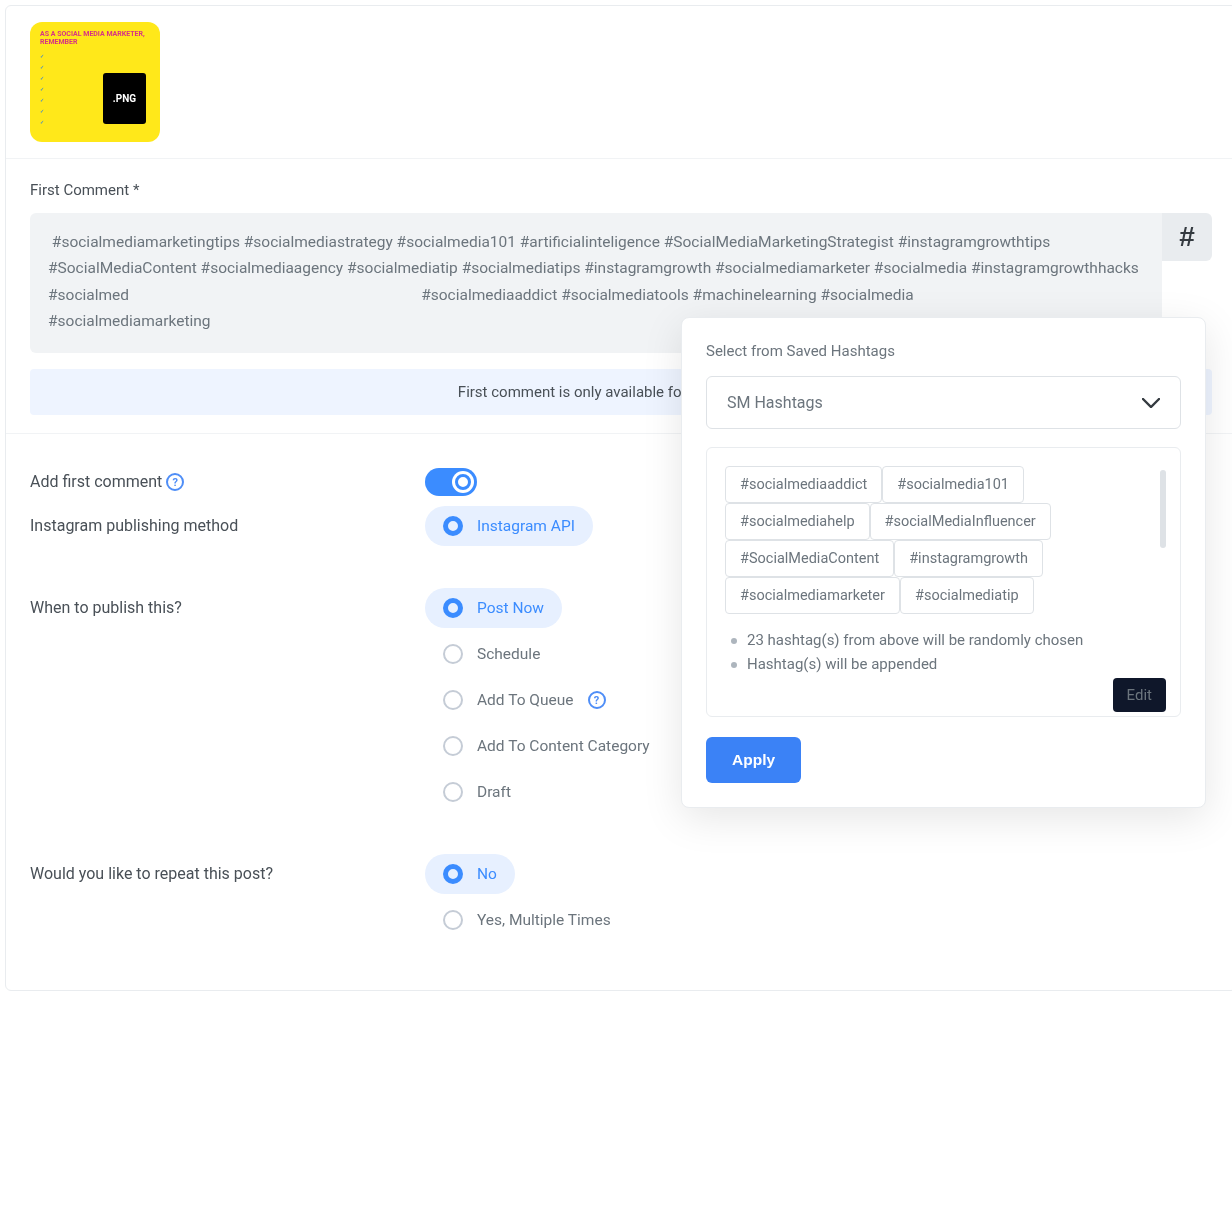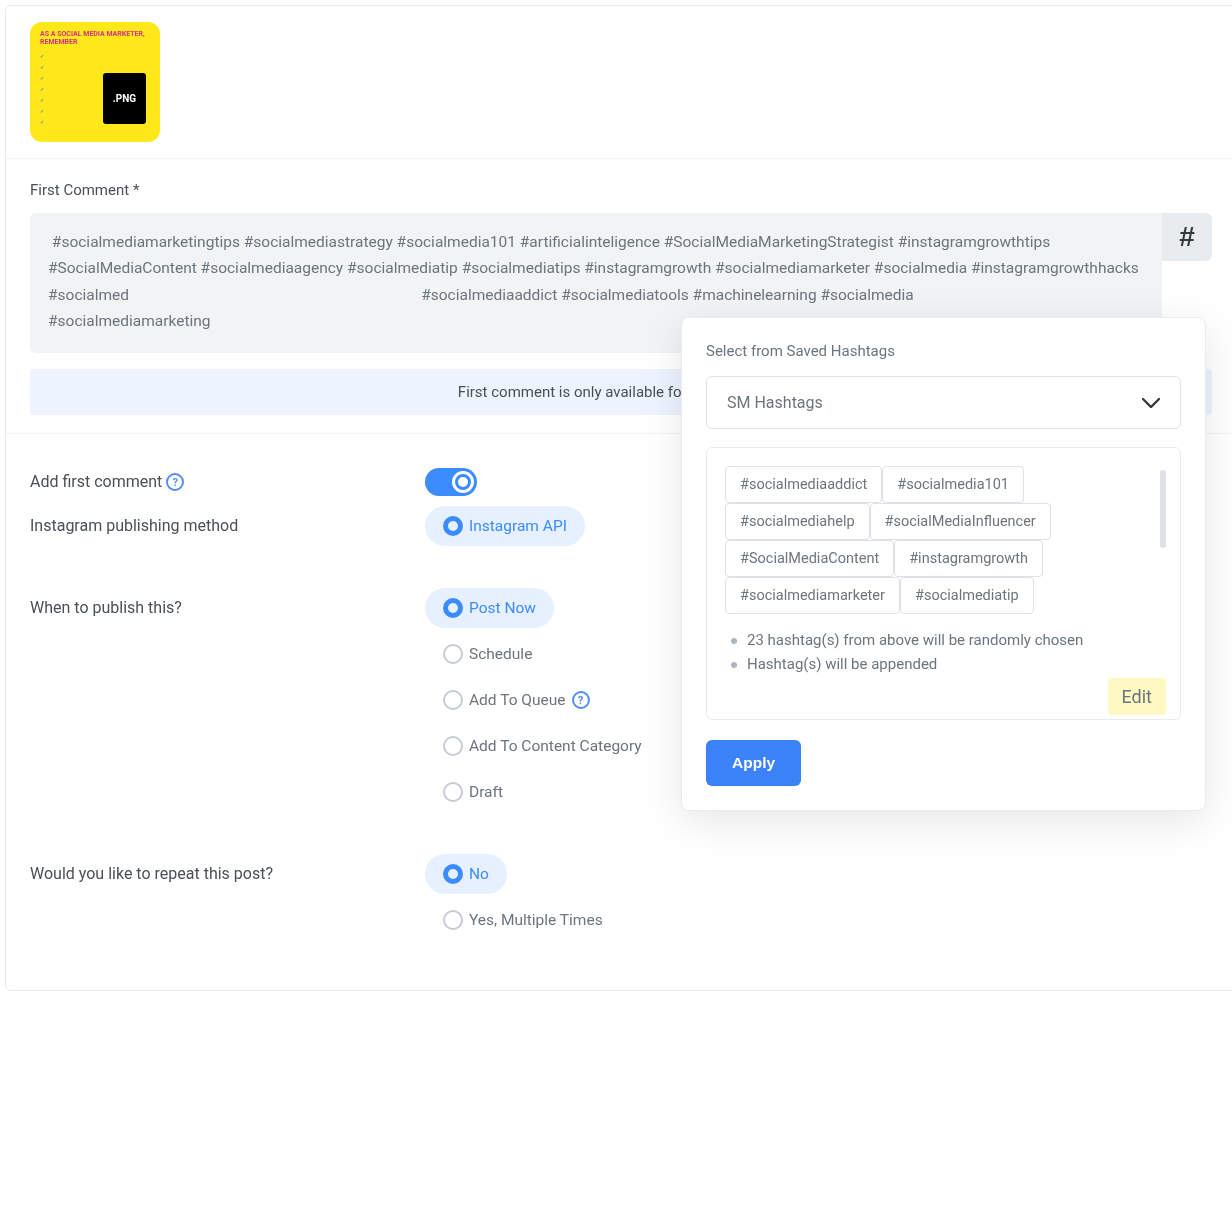--- a/index.html
+++ b/index.html
@@ -159,21 +159,21 @@
     .toggle-knob::after {
       content: "";
       width: 10px;
       height: 10px;
       border: 3px solid #3b8cff;
       border-radius: 50%;
     }
     .radio-option {
       display: flex;
       align-items: center;
-      gap: 6px;
+      gap: 14px;
       padding: 10px 18px;
       border-radius: 22px;
       cursor: pointer;
       font-size: 15.5px;
       color: #6c757d;
       width: fit-content;
     }
     .radio-option.selected {
       background: #e7f0ff;
       color: #3b8cff;
@@ -282,25 +282,25 @@
       height: 6px;
       background: #adb5bd;
       border-radius: 50%;
     }
     .edit-link {
       text-align: right;
       margin-top: 10px;
       padding-right: 6px;
     }
     .edit-link a {
-      background: #fef9c3;
+      background: #0f172a;
       padding: 8px 14px;
       border-radius: 4px;
       color: #6c757d;
-      font-size: 18px;
+      font-size: 15px;
       text-decoration: none;
       cursor: pointer;
     }
     .apply-btn {
       margin-top: 20px;
       background: #3b82f6;
       color: #fff;
       border: none;
       padding: 14px 26px;
       border-radius: 6px;

